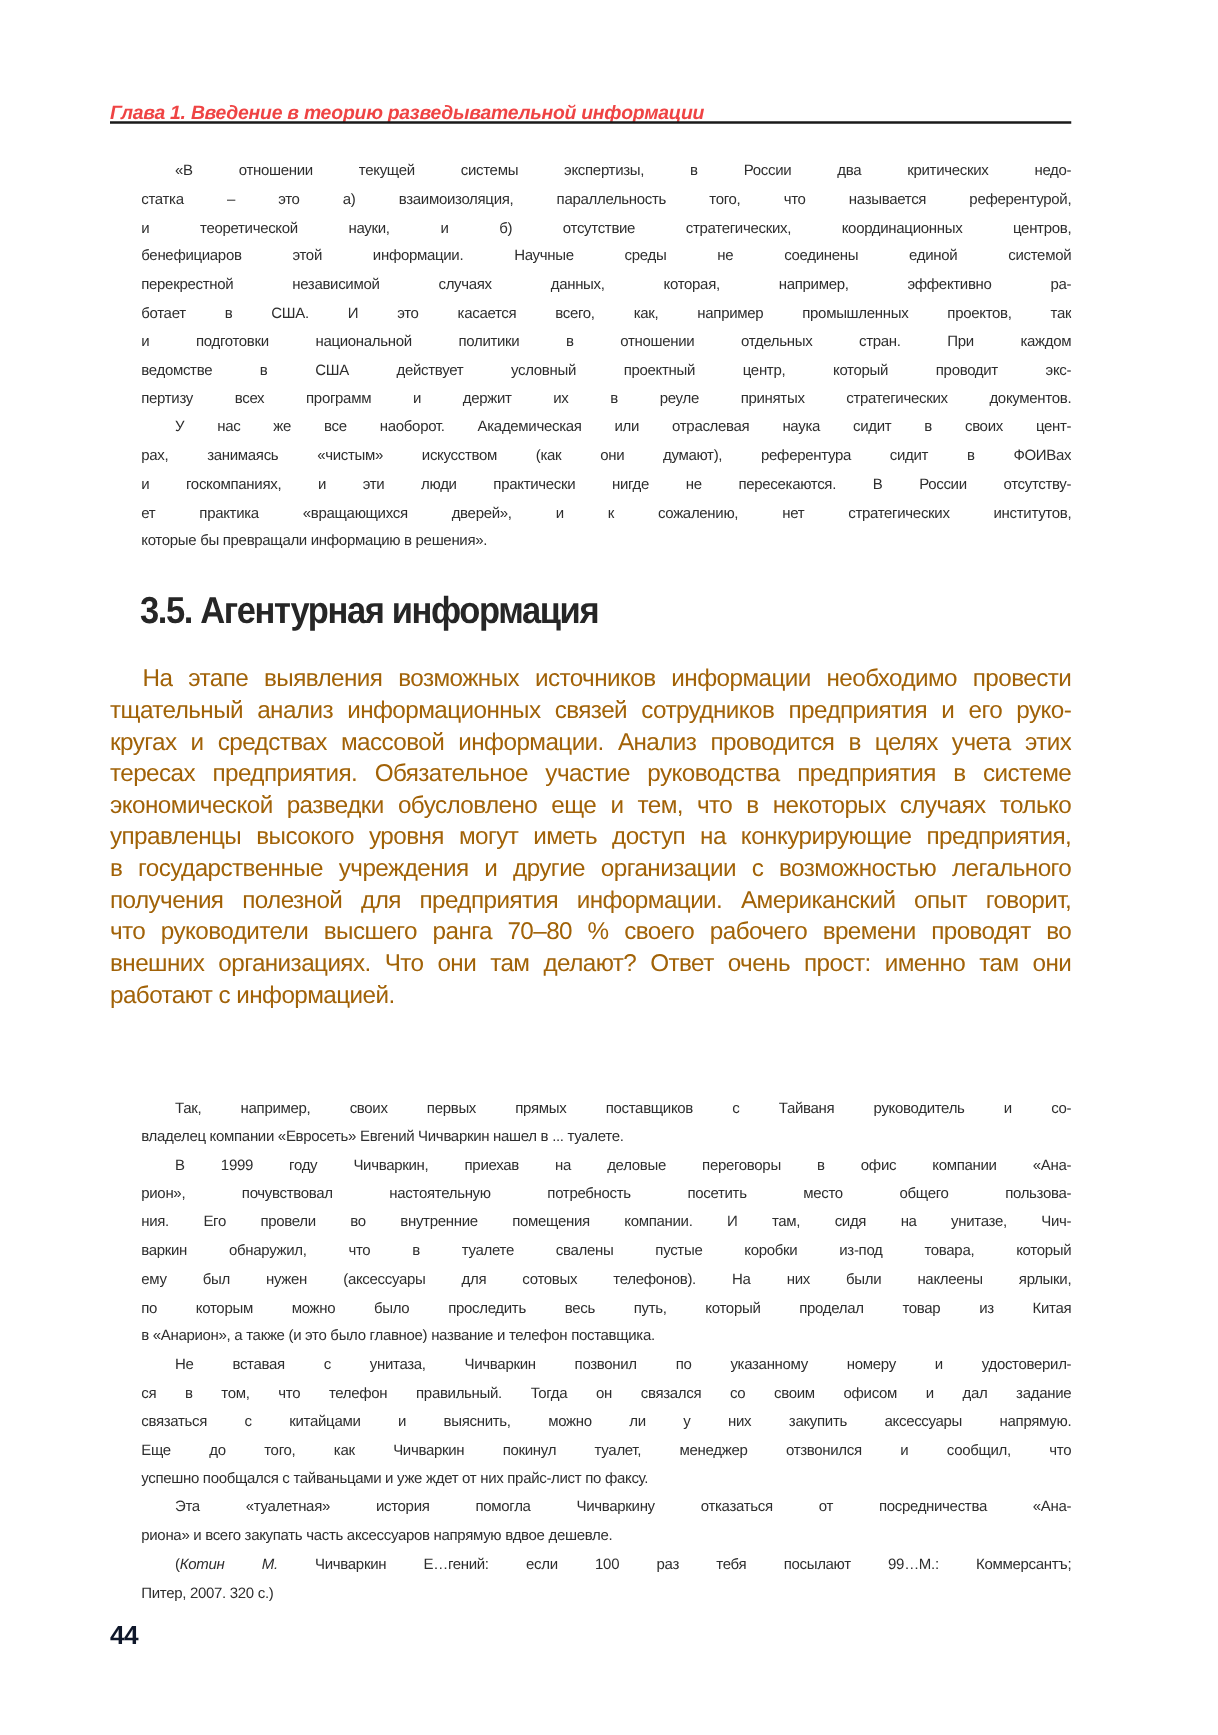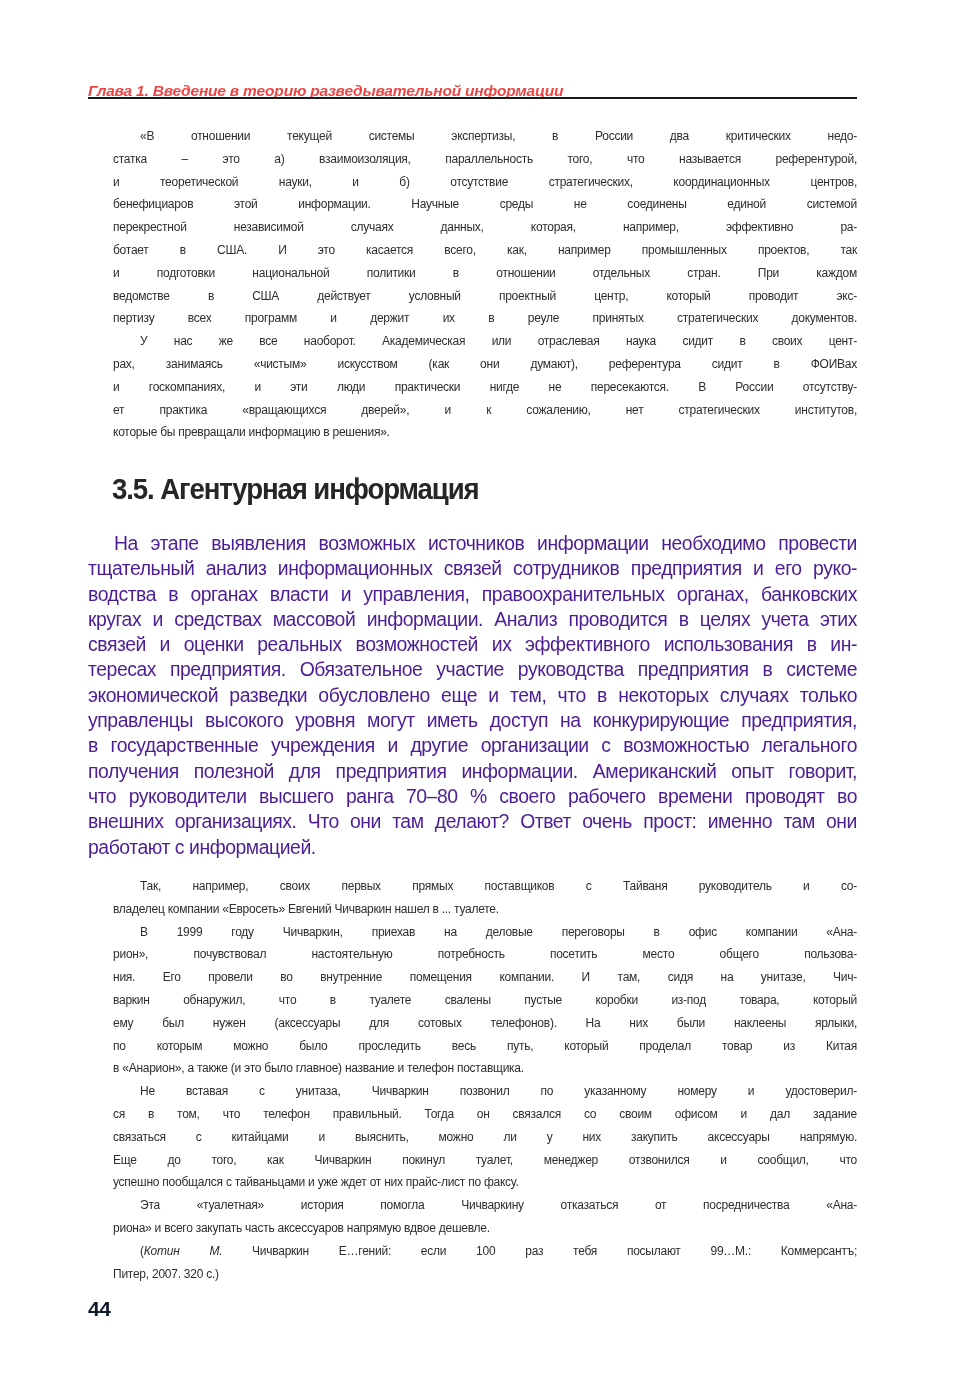--- a/index.html
+++ b/index.html
@@ -9,21 +9,21 @@
                   font-style: italic; font-weight: bold; font-size: 15.5px; letter-spacing: -0.2px;
                   color: #ef4444; }
   .rule { position: absolute; left: 88px; top: 97px; width: 769px; height: 2px; background: #1a1a1a; }
   .quote { position: absolute; left: 113px; width: 744px; font-size: 12px; line-height: 22.8px;
            text-align: justify; color: #2e2e2e; letter-spacing: -0.25px; }
   #quote1 { top: 125px; }
   #quote2 { top: 875px; }
   .section-heading { position: absolute; left: 112px; top: 472px; font-size: 30px; font-weight: bold;
                      color: #262626; letter-spacing: -1.2px; transform: scaleX(0.92); transform-origin: left; }
   .body-text { position: absolute; left: 88px; top: 531px; width: 769px; font-size: 19.4px; line-height: 25.3px;
-               color: #4c1d95; letter-spacing: -0.45px; }
+               color: #a16207; letter-spacing: -0.45px; }
   .ln { display: block; white-space: nowrap; text-align: justify; text-align-last: justify; overflow: hidden; }
   .ln.last { text-align-last: left; }
   .ln.indent { padding-left: 26px; }
   .quote .ln.indent { padding-left: 27px; }
   .page-number { position: absolute; left: 88px; top: 1297px; font-size: 21px; font-weight: bold; color: #0f172a;
                  letter-spacing: -0.5px; }
   em { }
 </style>
 </head>
 <body>
@@ -46,23 +46,21 @@
   <span class="ln">и госкомпаниях, и эти люди практически нигде не пересекаются. В России отсутству-</span>
   <span class="ln">ет практика «вращающихся дверей», и к сожалению, нет стратегических институтов,</span>
   <span class="ln last">которые бы превращали информацию в решения».</span>
 </div>
 
 <div class="section-heading">3.5. Агентурная информация</div>
 
 <div class="body-text">
   <span class="ln indent">На этапе выявления возможных источников информации необходимо провести</span>
   <span class="ln">тщательный анализ информационных связей сотрудников предприятия и его руко-</span>
-  <span class="ln">водства в органах власти и управления, правоохранительных органах, банковских</span>
   <span class="ln">кругах и средствах массовой информации. Анализ проводится в целях учета этих</span>
-  <span class="ln">связей и оценки реальных возможностей их эффективного использования в ин-</span>
   <span class="ln">тересах предприятия. Обязательное участие руководства предприятия в системе</span>
   <span class="ln">экономической разведки обусловлено еще и тем, что в некоторых случаях только</span>
   <span class="ln">управленцы высокого уровня могут иметь доступ на конкурирующие предприятия,</span>
   <span class="ln">в государственные учреждения и другие организации с возможностью легального</span>
   <span class="ln">получения полезной для предприятия информации. Американский опыт говорит,</span>
   <span class="ln">что руководители высшего ранга 70–80 % своего рабочего времени проводят во</span>
   <span class="ln">внешних организациях. Что они там делают? Ответ очень прост: именно там они</span>
   <span class="ln last">работают с информацией.</span>
 </div>
 

